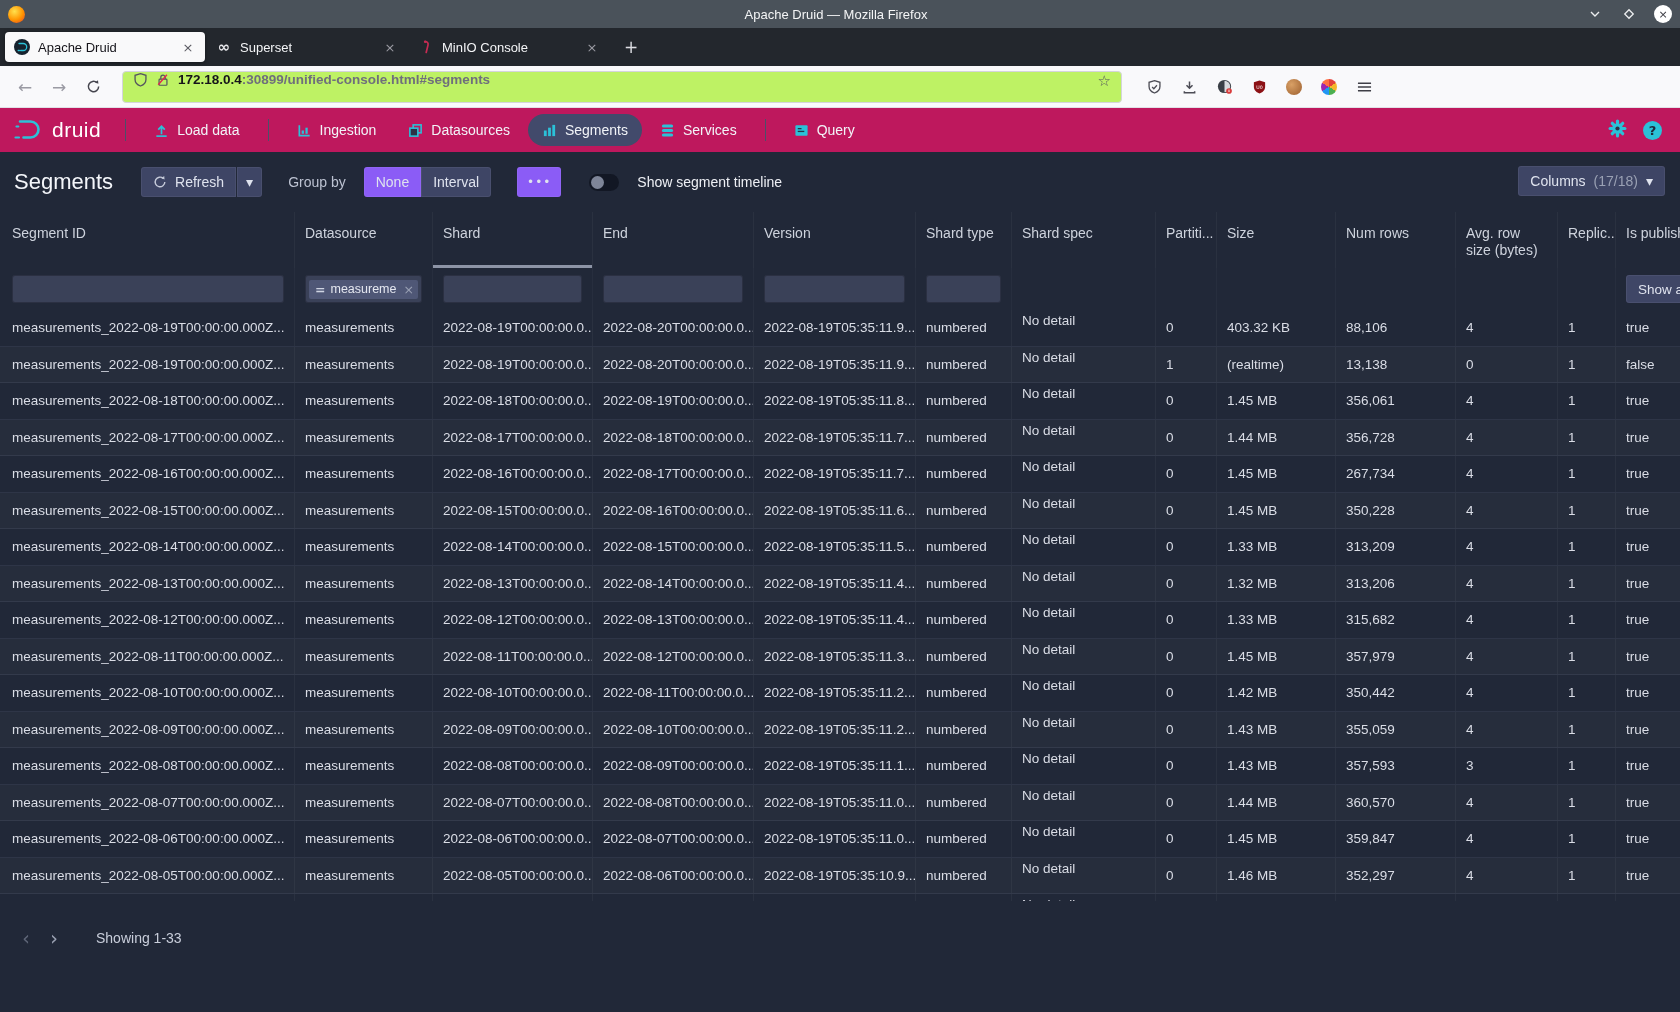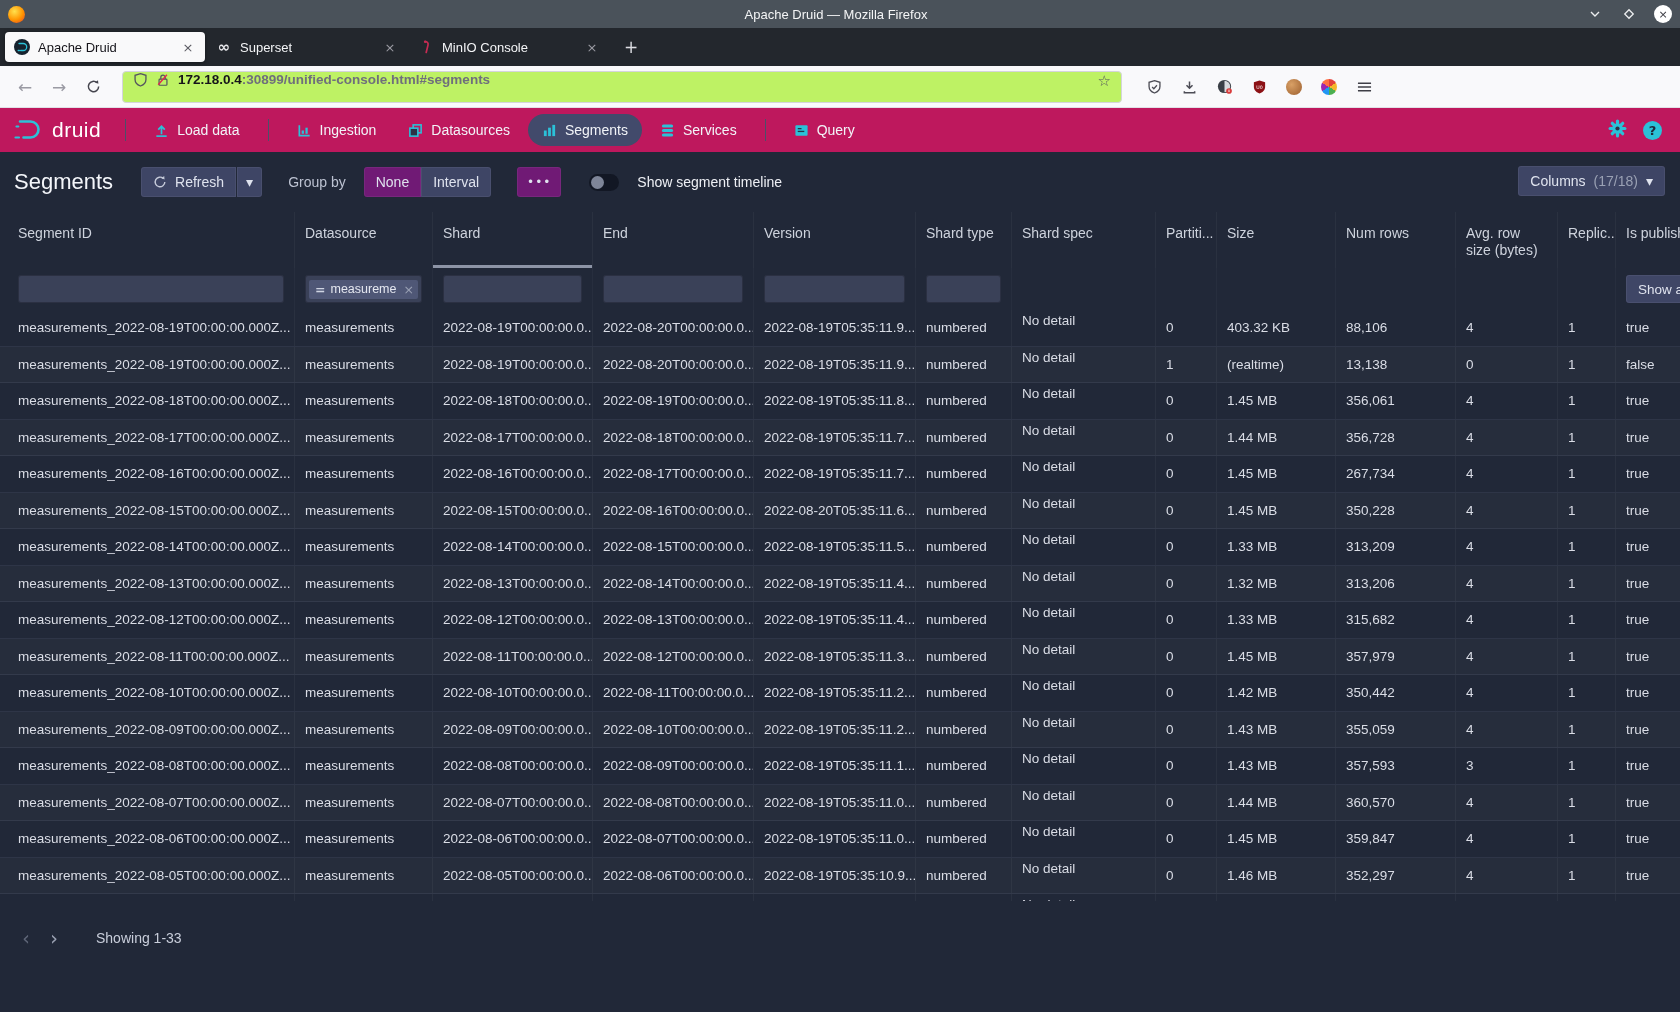--- a/index.html
+++ b/index.html
@@ -53,39 +53,39 @@
   .navdiv { width:1px; height:22px; background:#4a5069; margin:0 10px; }
   .dnav-item { display:flex; align-items:center; gap:8px; height:32px; padding:0 14px; border-radius:16px; color:#f2f4f8; font-size:14px; }
   .dnav-item.active { background:#424a6b; }
   .dnav-right { margin-left:auto; display:flex; align-items:center; gap:16px; padding-right:6px; }
   .helpbtn { width:19px; height:19px; border-radius:50%; background:#2bc1d8; color:#20273a; font-size:13px; font-weight:bold; display:flex; align-items:center; justify-content:center; }
 
   
   .pagehead { height:60px; display:flex; align-items:center; padding:0 14px; gap:10px; }
   .pagetitle { font-size:22px; color:#f4f6fa; margin-right:18px; }
   .btn { height:30px; background:#3e4565; border-radius:3px; color:#dfe3ee; font-size:14px; display:inline-flex; align-items:center; padding:0 12px; gap:8px; box-shadow:inset 0 0 0 1px rgba(255,255,255,.06); }
-  .btn.lighter { background:#701a75;justify-content:center; }
+  .btn.lighter { background:#8b5cf6;justify-content:center; }
   .btngroup { display:inline-flex; }
   .btngroup .btn { border-radius:0; }
   .btngroup .btn:first-child { border-radius:3px 0 0 3px; }
   .btngroup .btn:last-child { border-radius:0 3px 3px 0; }
   .caretbtn { padding:0 9px; margin-left:1px; }
   .ghlabel { color:#bcc2d1; font-size:14px; margin:0 8px 0 16px; }
   .morebtn { letter-spacing:1px; font-size:12px; padding:0 10px; margin-left:16px; }
   .toggle { width:30px; height:17px; border-radius:9px; background:rgba(14,18,30,.75); margin:0 8px 0 18px; position:relative; }
   .toggle .knob { position:absolute; left:2px; top:2px; width:13px; height:13px; border-radius:50%; background:#7e8598; }
   .toglabel { color:#eef0f5; font-size:14px; }
   .colsbtn { position:absolute; right:15px; top:166px; }
   .colsdim { color:#9aa1b4; }
 
   
   .dtable { position:relative; width:1680px; overflow:hidden; }
   .hrow { display:flex; width:1716px; }
   .cell { flex:none; padding:0 10px; display:flex; align-items:center; overflow:hidden; white-space:nowrap; border-right:1px solid rgba(255,255,255,.045); font-size:13.5px; }
-  .c1{width:295px; padding-left:18px;} .c2{width:138px;} .c3{width:160px;} .c4{width:161px;}
+  .c1{width:295px; padding-left:12px;} .c2{width:138px;} .c3{width:160px;} .c4{width:161px;}
   .c5{width:162px;} .c6{width:96px;} .c7{width:144px;} .c8{width:61px;} .c9{width:119px;}
   .c10{width:120px;text-align:right;} .c11{width:102px;} .c12{width:58px;} .c13{width:160px;}
   .thead { height:56px; }
   .thead .cell { align-items:flex-start; padding-top:13px; color:#ced3dd; font-size:14px; position:relative; line-height:17px; }
   .thead .cell .wrap2 { white-space:normal; width:100%; }
   .thead .sorted::after { content:""; position:absolute; left:0; right:0; bottom:0; height:3px; background:#8d94a6; }
   .tfilter { height:42px; }
   .tfilter .cell { align-items:center; border-right:1px solid rgba(255,255,255,.03); }
   .finput { height:28px; width:100%; background:#3a4158; border-radius:3px; box-shadow:inset 0 0 0 1px rgba(0,0,0,.25); display:flex; align-items:center; padding:0 4px; overflow:hidden; }
   .ftag { display:flex; align-items:center; gap:5px; background:#4f5776; color:#e4e7f0; border-radius:2px; padding:2px 6px; font-size:12.5px; white-space:nowrap; max-width:100%; }
@@ -474,21 +474,21 @@
     <div class="cell c10">267,734</div>
     <div class="cell c11">4</div>
     <div class="cell c12">1</div>
     <div class="cell c13">true</div>
   </div>
         <div class="trow">
     <div class="cell c1">measurements_2022-08-15T00:00:00.000Z...</div>
     <div class="cell c2">measurements</div>
     <div class="cell c3">2022-08-15T00:00:00.0...</div>
     <div class="cell c4">2022-08-16T00:00:00.0...</div>
-    <div class="cell c5">2022-08-20T05:35:11.6...</div>
+    <div class="cell c5">2022-08-19T05:35:11.6...</div>
     <div class="cell c6">numbered</div>
     <div class="cell c7 topcell">No detail</div>
     <div class="cell c8">0</div>
     <div class="cell c9">1.45 MB</div>
     <div class="cell c10">350,228</div>
     <div class="cell c11">4</div>
     <div class="cell c12">1</div>
     <div class="cell c13">true</div>
   </div>
         <div class="trow">

